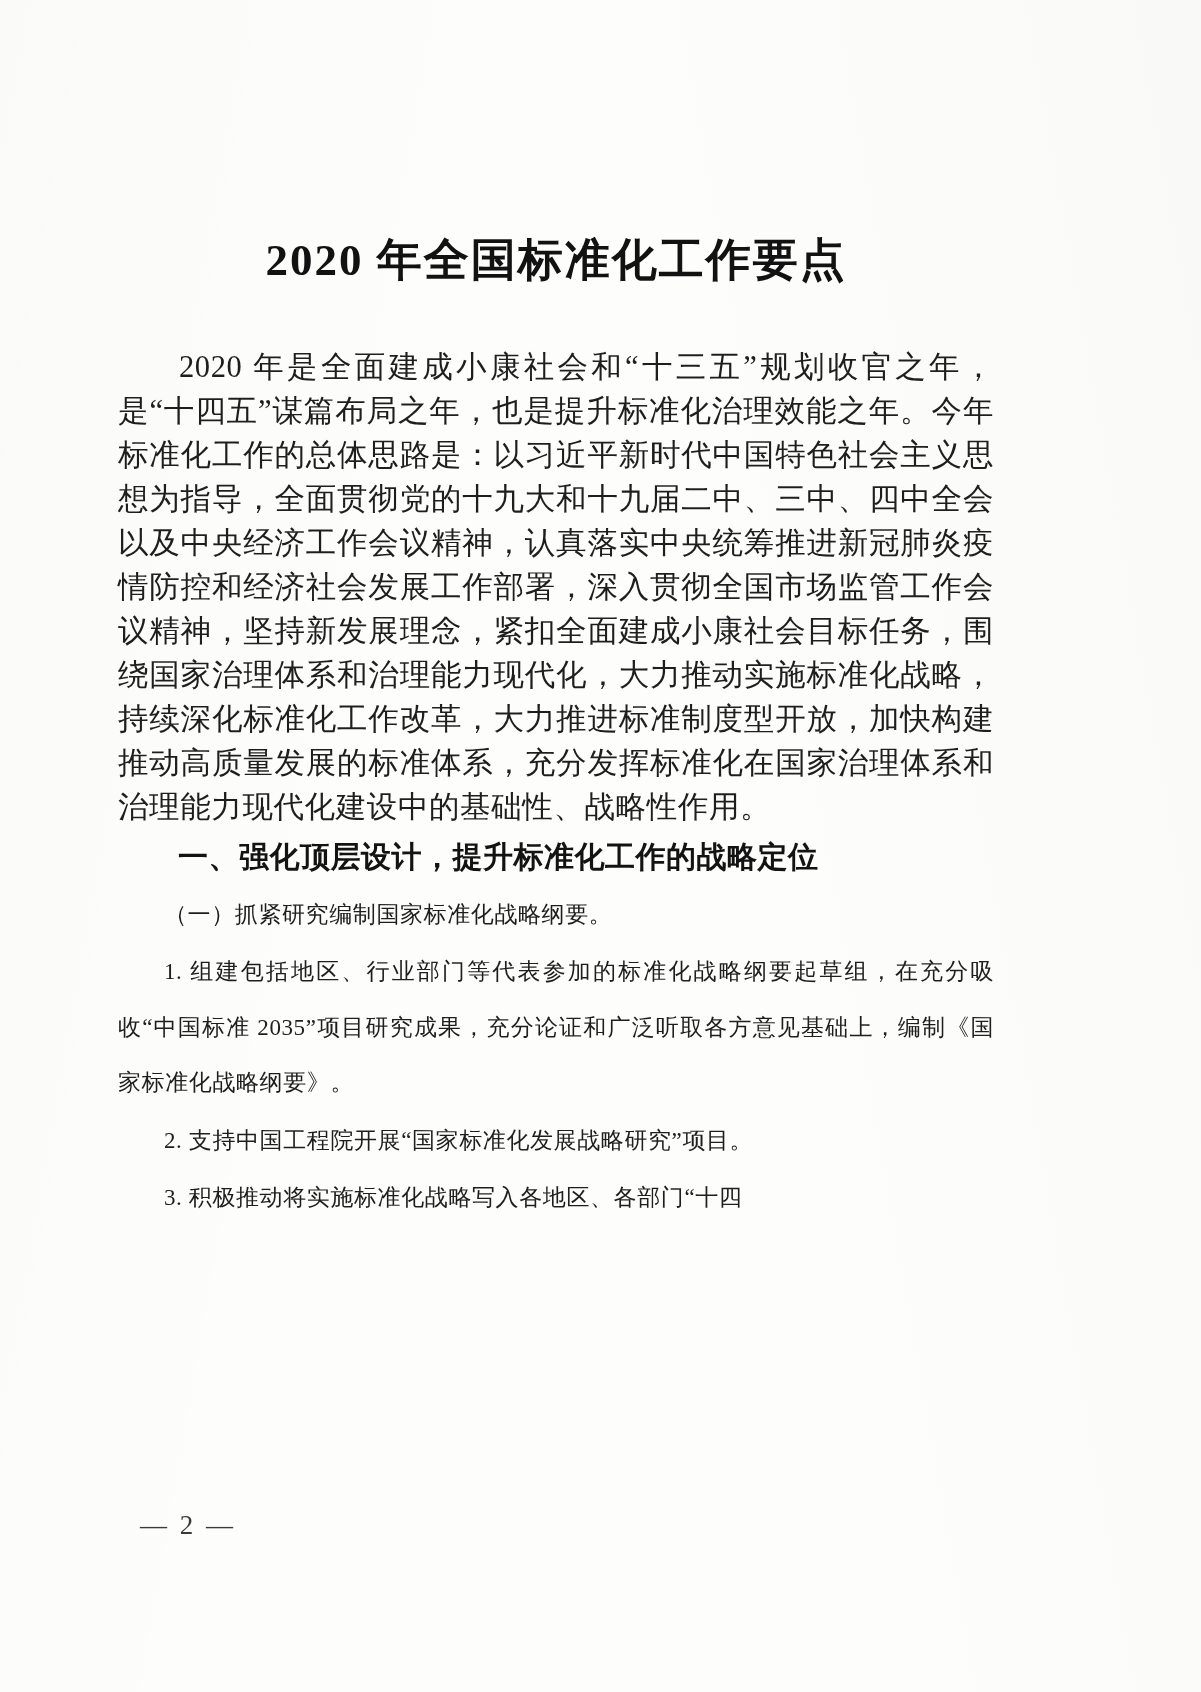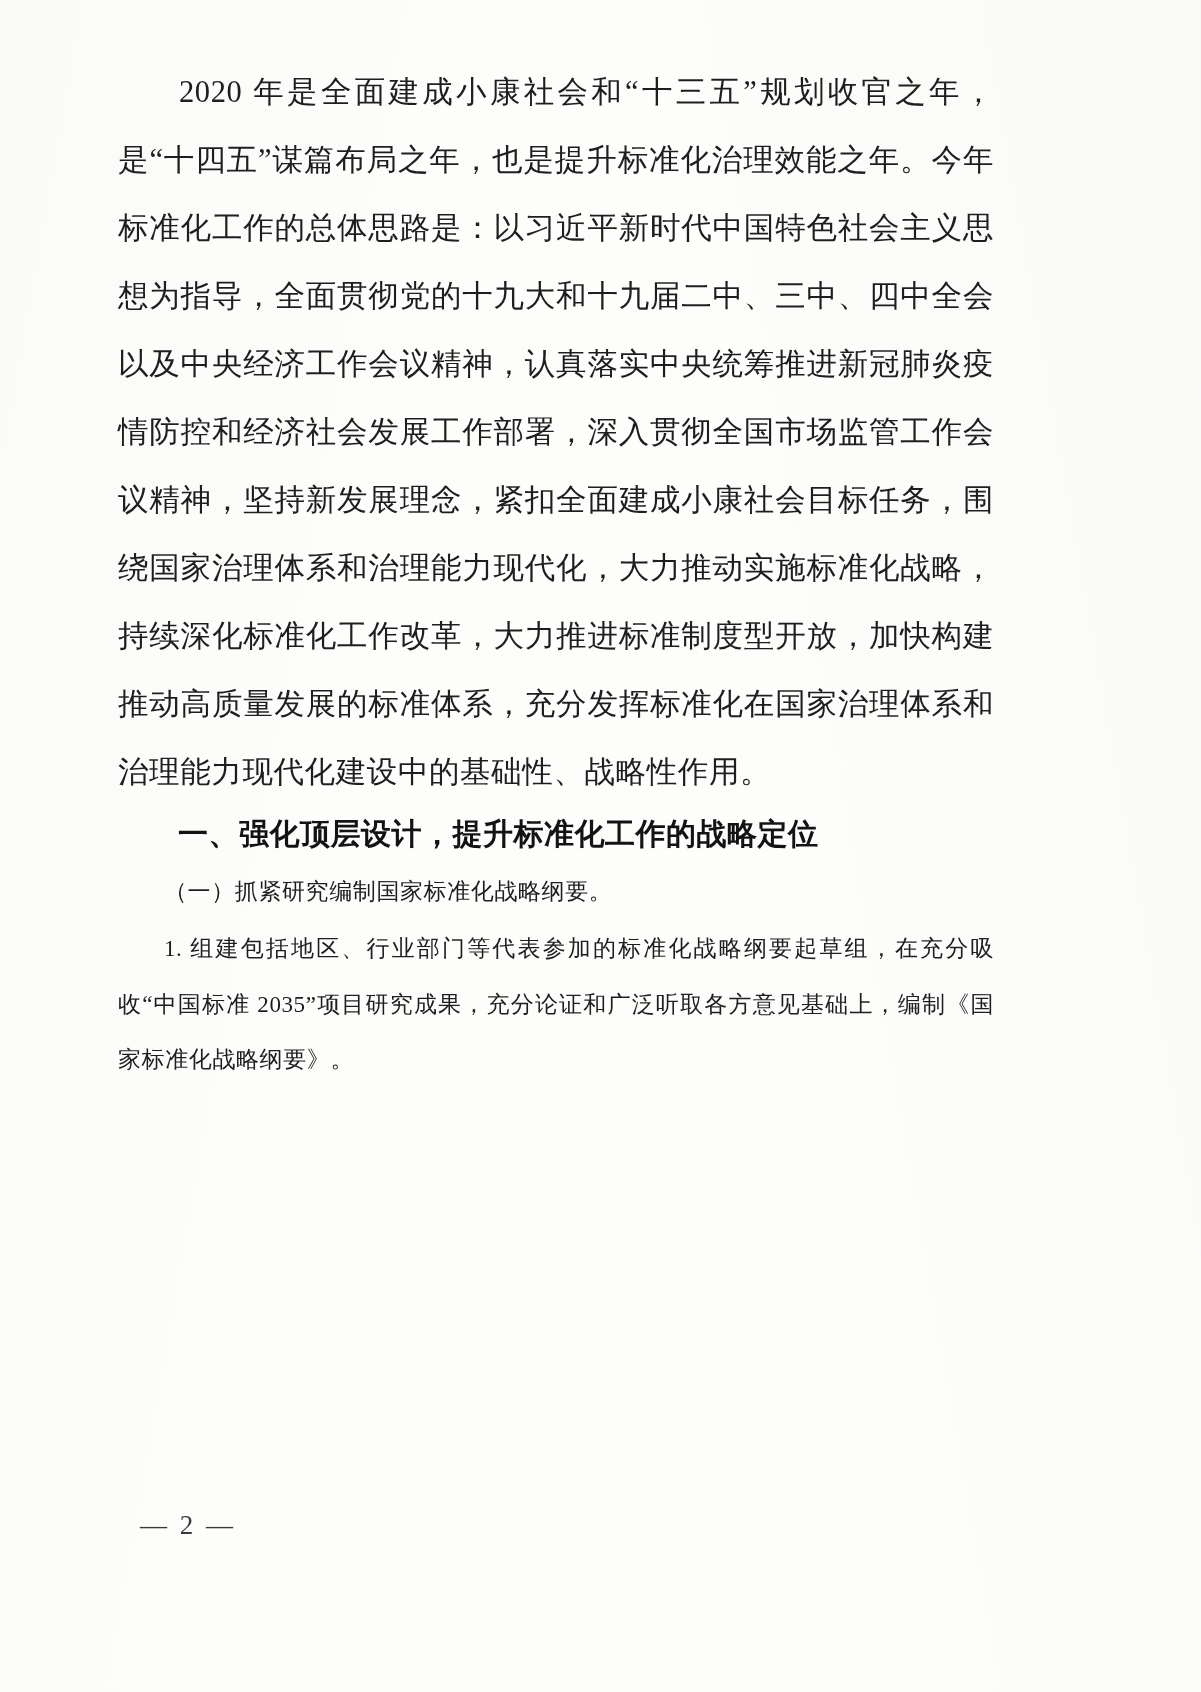--- a/index.html
+++ b/index.html
@@ -51,21 +51,21 @@
 
   .body-block {
     margin-top: 58px;
   }
 
   
   p.para {
     margin: 0;
     font-family: "Liberation Serif", "DejaVu Serif", serif;
     font-size: 30.5px;
-    line-height: 68px;
+    line-height: 44px;
     letter-spacing: 0.6px;
     color: #1e1e1e;
     text-align: justify;
     text-justify: inter-character;
     text-indent: 2em;
     word-break: break-all;
   }
 
   p.item {
     margin: 0;
@@ -102,32 +102,35 @@
     color: #3a3a3a;
   }
 </style>
 </head>
 <body>
 
 <div class="page">
 
   <div class="content">
 
+    <h1 class="doc-title">2020 年全国标准化工作要点</h1>
 
     <div class="body-block">
 
       <p class="para">2020 年是全面建成小康社会和“十三五”规划收官之年，是“十四五”谋篇布局之年，也是提升标准化治理效能之年。今年标准化工作的总体思路是：以习近平新时代中国特色社会主义思想为指导，全面贯彻党的十九大和十九届二中、三中、四中全会以及中央经济工作会议精神，认真落实中央统筹推进新冠肺炎疫情防控和经济社会发展工作部署，深入贯彻全国市场监管工作会议精神，坚持新发展理念，紧扣全面建成小康社会目标任务，围绕国家治理体系和治理能力现代化，大力推动实施标准化战略，持续深化标准化工作改革，大力推进标准制度型开放，加快构建推动高质量发展的标准体系，充分发挥标准化在国家治理体系和治理能力现代化建设中的基础性、战略性作用。</p>
 
       <h2 class="section-heading">一、强化顶层设计，提升标准化工作的战略定位</h2>
 
       <p class="item">（一）抓紧研究编制国家标准化战略纲要。</p>
 
       <p class="item">1. 组建包括地区、行业部门等代表参加的标准化战略纲要起草组，在充分吸收“中国标准 2035”项目研究成果，充分论证和广泛听取各方意见基础上，编制《国家标准化战略纲要》。</p>
 
+      <p class="item">2. 支持中国工程院开展“国家标准化发展战略研究”项目。</p>
 
 
+      <p class="item">3. 积极推动将实施标准化战略写入各地区、各部门“十四</p>
 
     </div>
   </div>
 
   <div class="page-footer">— 2 —</div>
 
 </div>
 
 </body></html>

